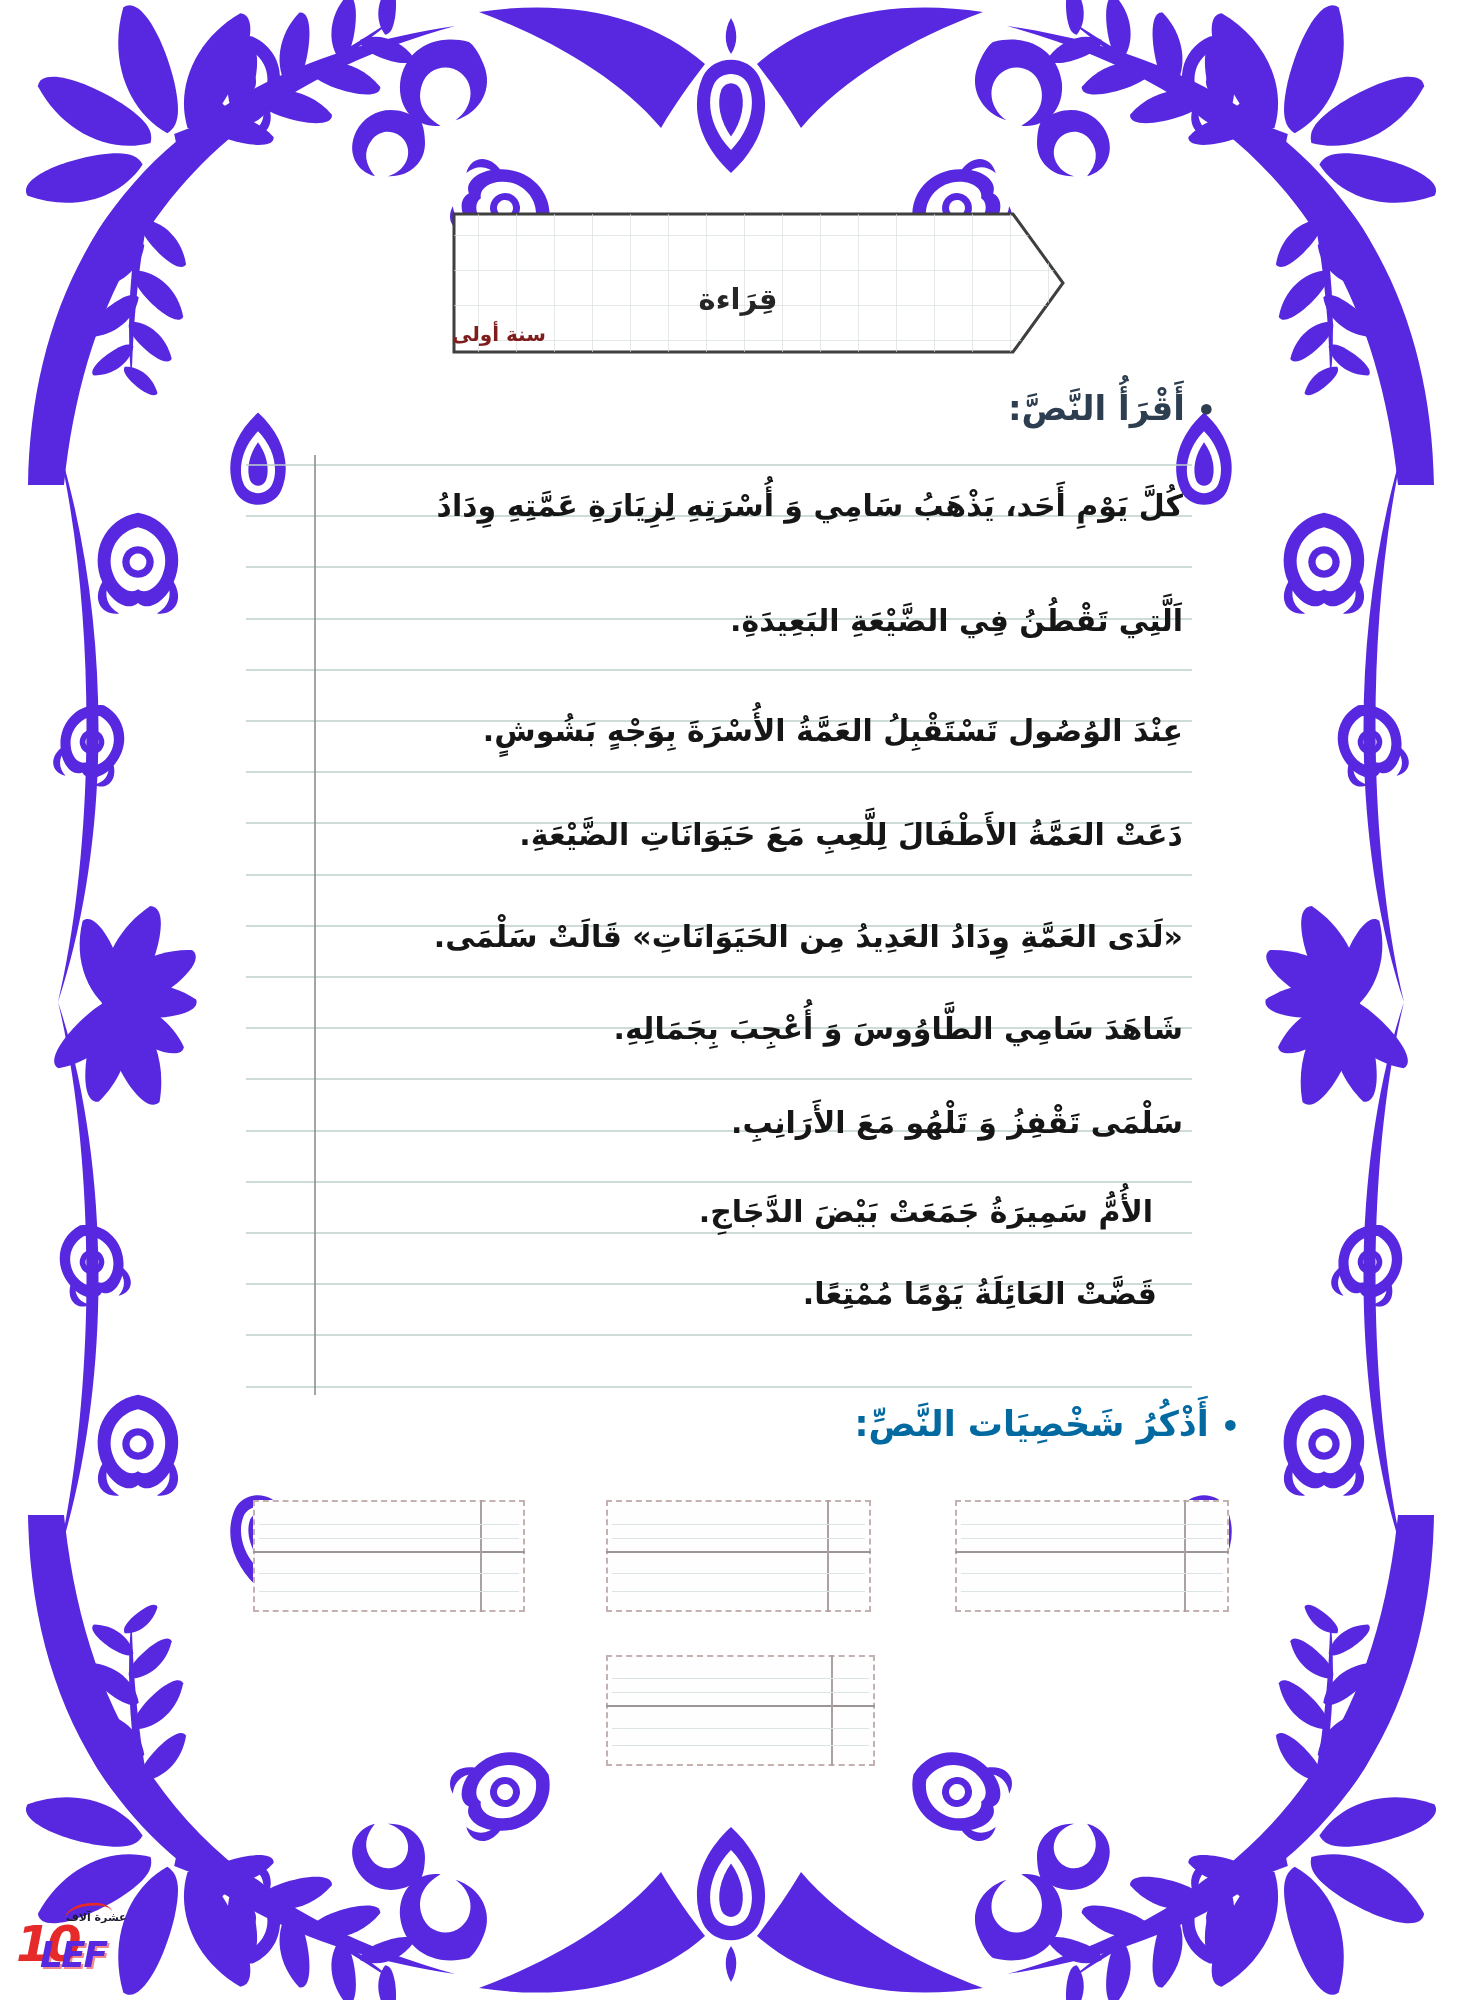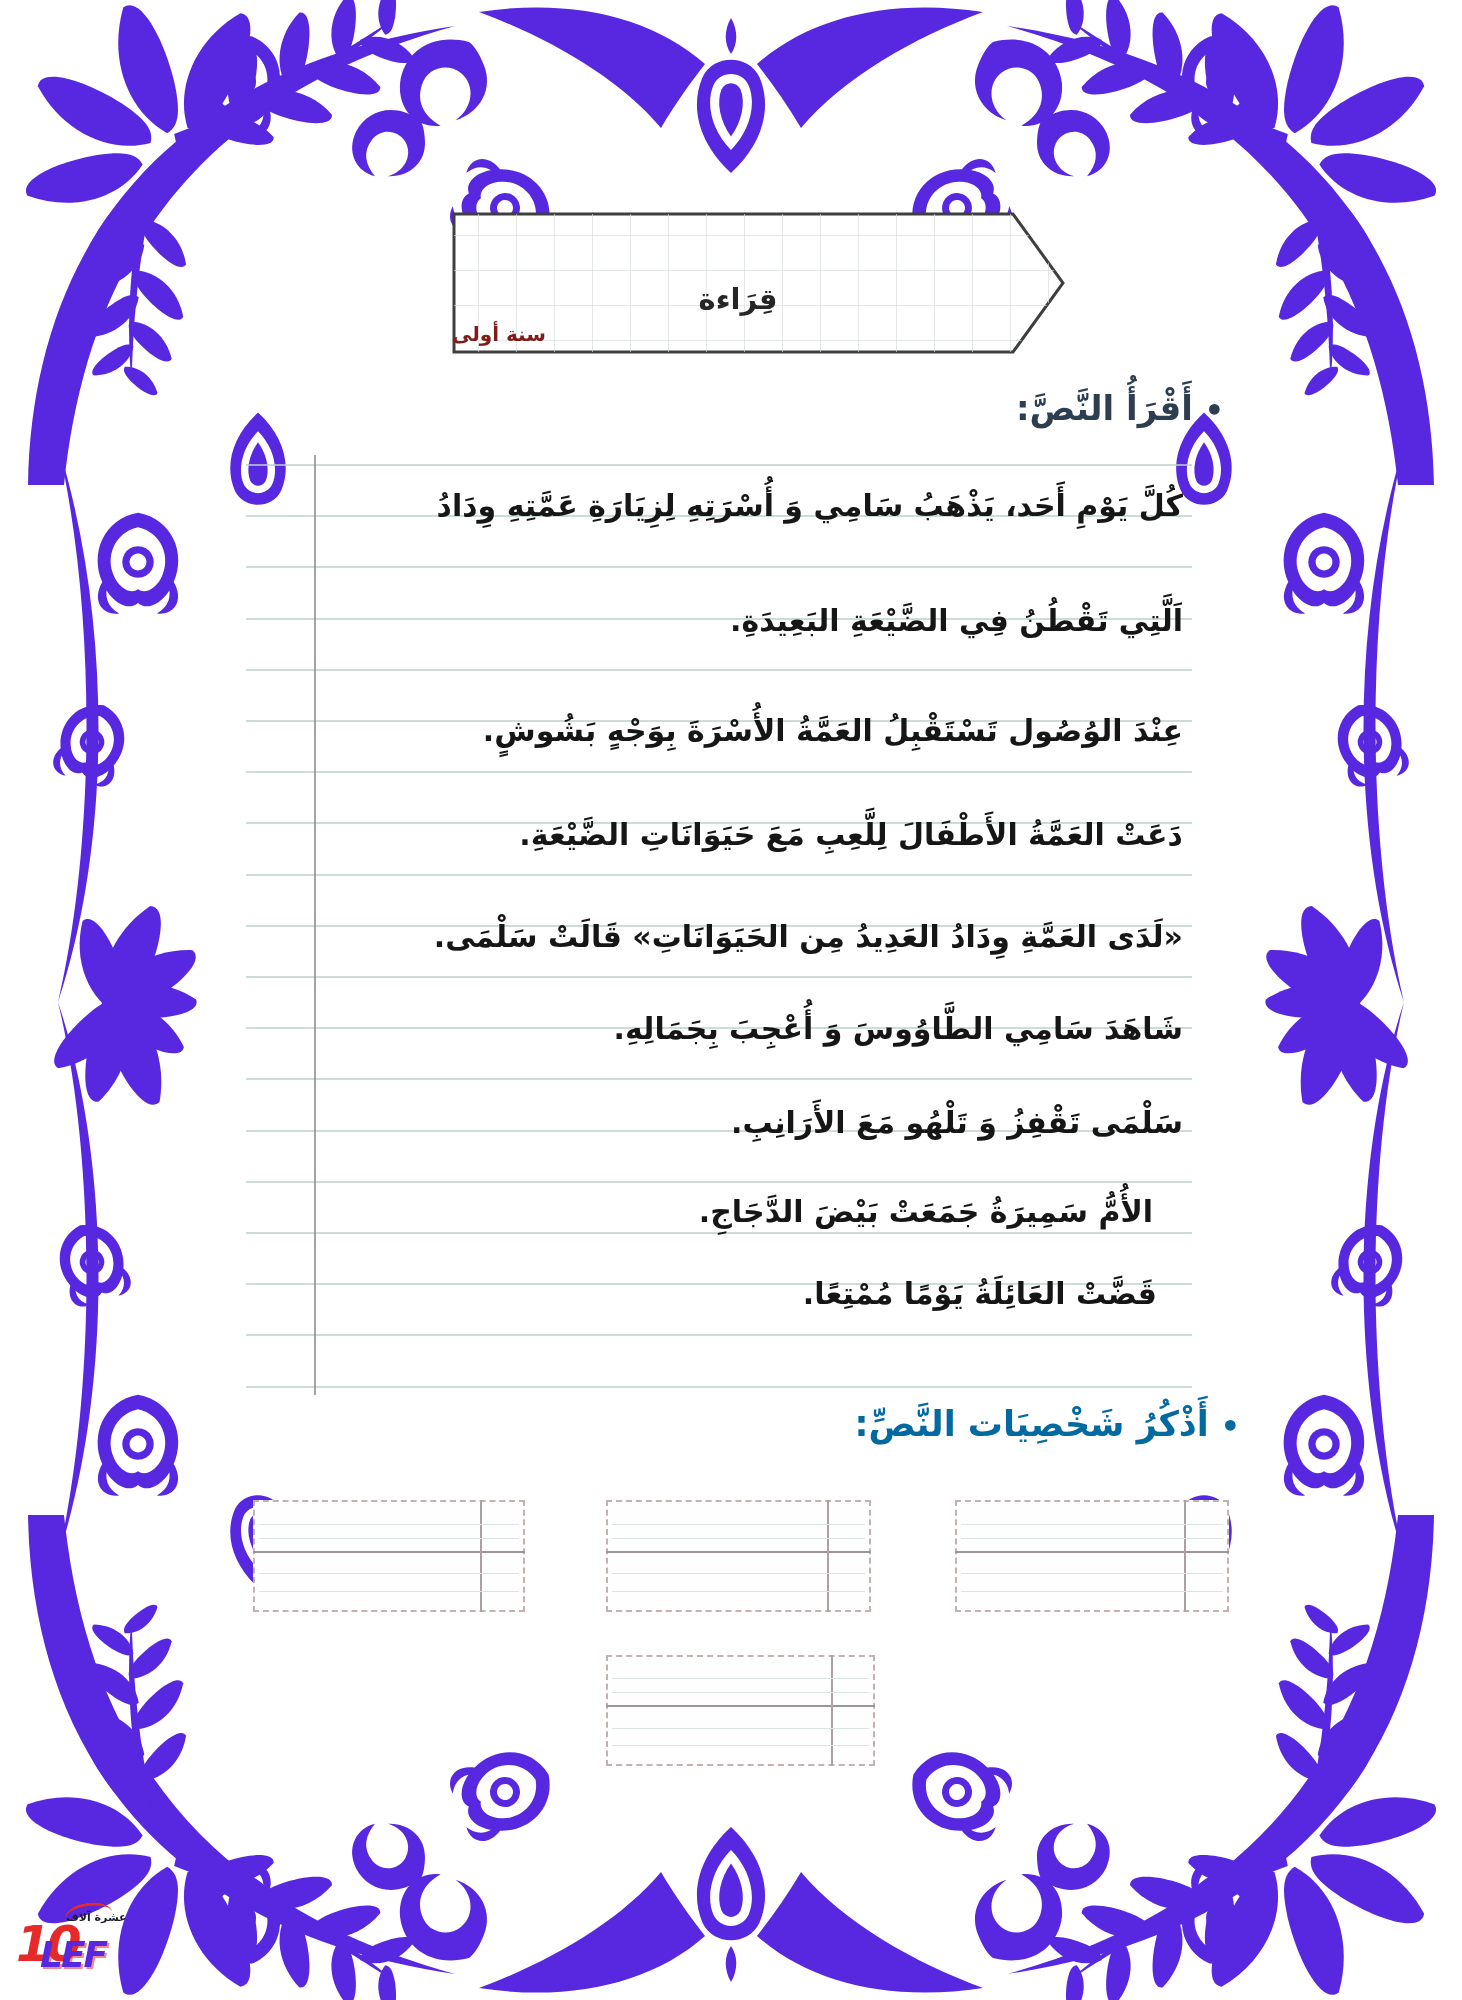--- a/index.html
+++ b/index.html
@@ -15,21 +15,21 @@
     position:absolute;left:633px;top:282px;width:210px;text-align:center;
     font-size:29px;font-weight:700;color:#262626;direction:rtl;
   }
   .banner-grade{
     position:absolute;left:452px;top:322px;width:150px;text-align:left;
     font-size:20px;font-weight:700;color:#7f1d1d;direction:rtl;
   }
 
   
   .h-read{
-    position:absolute;top:388px;right:238px;direction:rtl;
+    position:absolute;top:388px;right:246px;direction:rtl;
     font-size:34px;font-weight:700;color:#2d3e50;letter-spacing:0;
   }
   .h-chars{
     position:absolute;top:1404px;right:222px;direction:rtl;
     font-size:35px;font-weight:700;color:#0369a1;
   }
   .bullet{font-size:30px;vertical-align:middle;margin-left:12px;}
 
   
   .rule{position:absolute;left:246px;width:946px;height:2px;background:#bed0ca;opacity:.75;}

